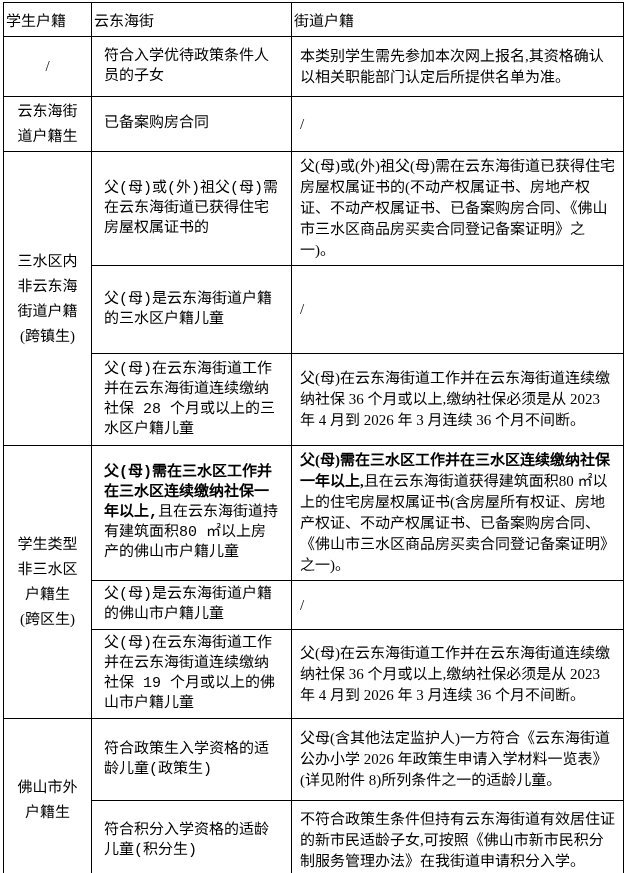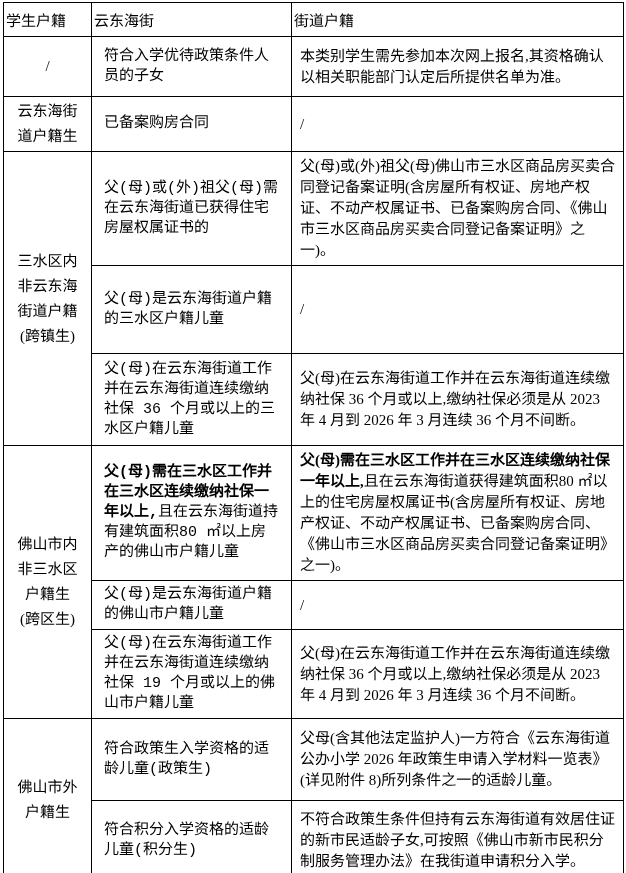--- a/index.html
+++ b/index.html
@@ -90,33 +90,33 @@
         <td class="t">已备案购房合同</td>
         <td class="r">/</td>
       </tr>
 
       <tr style="height:106px">
         <td class="g" rowspan="3">三水区内
 非云东海
 街道户籍
 (跨镇生)</td>
         <td class="t">父(母)或(外)祖父(母)需在云东海街道已获得住宅房屋权属证书的</td>
-        <td class="r">父(母)或(外)祖父(母)佛山市三水区商品房买卖合同登记备案证明(含房屋所有权证、房地产权证、不动产权属证书、已备案购房合同、《佛山市三水区商品房买卖合同登记备案证明》之一)。</td>
+        <td class="r">父(母)或(外)祖父(母)需在云东海街道已获得住宅房屋权属证书的(不动产权属证书、房地产权证、不动产权属证书、已备案购房合同、《佛山市三水区商品房买卖合同登记备案证明》之一)。</td>
       </tr>
       <tr style="height:88px">
         <td class="t">父(母)是云东海街道户籍的三水区户籍儿童</td>
         <td class="r">/</td>
       </tr>
       <tr style="height:92px">
-        <td class="t">父(母)在云东海街道工作并在云东海街道连续缴纳社保 36 个月或以上的三水区户籍儿童</td>
+        <td class="t">父(母)在云东海街道工作并在云东海街道连续缴纳社保 28 个月或以上的三水区户籍儿童</td>
         <td class="r">父(母)在云东海街道工作并在云东海街道连续缴纳社保 36 个月或以上,缴纳社保必须是从 2023 年 4 月到 2026 年 3 月连续 36 个月不间断。</td>
       </tr>
 
       <tr style="height:135px">
-        <td class="g" rowspan="3">佛山市内
+        <td class="g" rowspan="3">学生类型
 非三水区
 户籍生
 (跨区生)</td>
         <td class="t"><span class="b">父(母)需在三水区工作并在三水区连续缴纳社保一年以上,</span><span>且在云东海街道持有建筑面积80 ㎡以上房产的佛山市户籍儿童</span></td>
         <td class="r"><span class="b">父(母)需在三水区工作并在三水区连续缴纳社保一年以上,</span><span>且在云东海街道获得建筑面积80 ㎡以上的住宅房屋权属证书(含房屋所有权证、房地产权证、不动产权属证书、已备案购房合同、《佛山市三水区商品房买卖合同登记备案证明》之一)。</span></td>
       </tr>
       <tr style="height:49px">
         <td class="t">父(母)是云东海街道户籍的佛山市户籍儿童</td>
         <td class="r">/</td>
       </tr>

